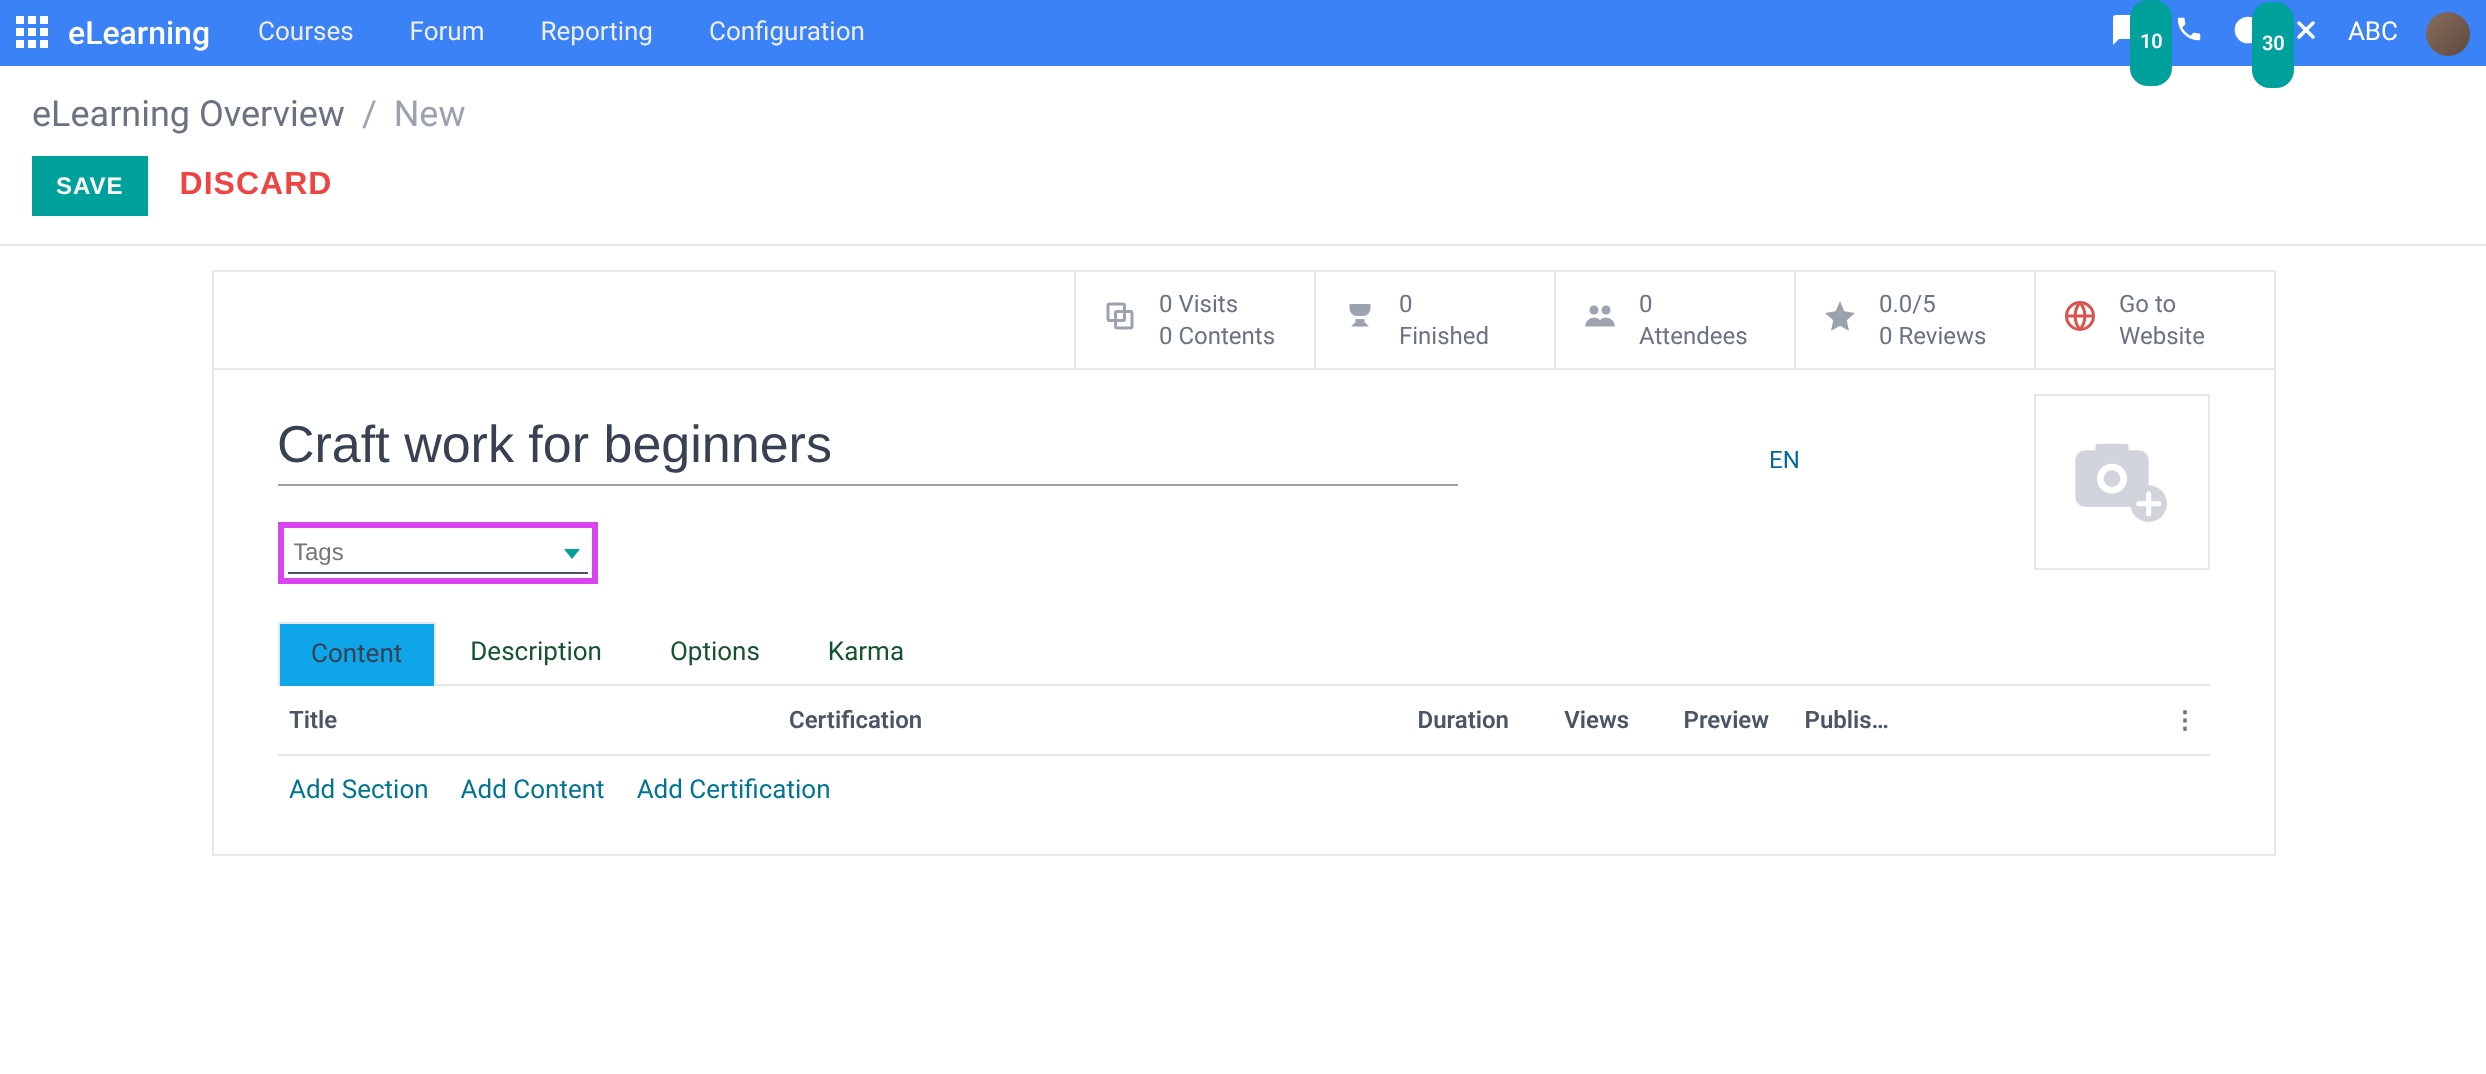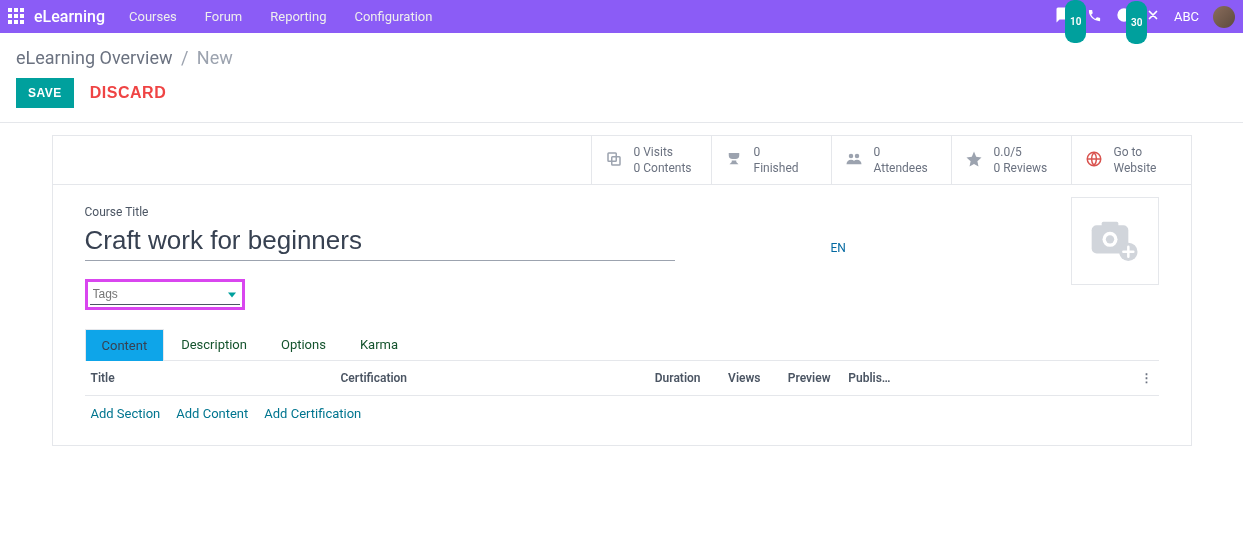--- a/index.html
+++ b/index.html
@@ -1,36 +1,36 @@
 <!DOCTYPE html>
 <html><head>
 <meta charset="utf-8">
 <style>
 * { box-sizing: border-box; margin: 0; padding: 0; }
 body { font-family: -apple-system, BlinkMacSystemFont, "Segoe UI", Roboto, sans-serif; font-size: 13px; color: #4c4c4c; background: #fff; width: 1243px; }
-.topnav { background: #8b5cf6; height: 33px; display: flex; align-items: center; padding: 0 8px; color: #fff; text-align: center; }
+.topnav { background: #3b82f6; height: 33px; display: flex; align-items: center; padding: 0 8px; color: #fff; text-align: center; }
 .apps-icon { width: 18px; height: 18px; margin-right: 8px; display: grid; grid-template-columns: repeat(3, 4px); grid-template-rows: repeat(3, 4px); gap: 2px; cursor: pointer; }
 .apps-icon span { background: #fff; width: 4px; height: 4px; }
 .brand { font-size: 16px; font-weight: 500; margin-right: 24px; color: #fff; }
 .nav-item { font-size: 13px; color: #eee; margin-right: 28px; cursor: pointer; }
 .nav-spacer { flex: 1; }
 .nav-right { display: flex; align-items: center; gap: 14px; }
 .nav-icon { color: #fff; cursor: pointer; position: relative; }
 .badge { background: #00A09D; color: #fff; font-size: 10px; font-weight: 600; border-radius: 9px; padding: 16px 5px; position: absolute; top: -6px; left: 10px; }
 .avatar { width: 22px; height: 22px; border-radius: 50%; background: linear-gradient(135deg, #8a6d5c, #5c4a3d); cursor: pointer; }
 .breadcrumb-bar { padding: 14px 16px 10px; }
 .breadcrumb { font-size: 18px; color: #374151; }
 .breadcrumb .link { color: #6b7280; cursor: pointer; }
 .breadcrumb .sep { color: #9ca3af; margin: 0 4px; }
 .breadcrumb .current { color: #9ca3af; }
 .action-bar { padding: 0 16px 14px; display: flex; gap: 12px; }
 .btn-save { background: #00A09D; color: #fff; border: none; padding: 6px 12px; font-size: 12px; font-weight: 600; letter-spacing: .5px; cursor: pointer; }
 .btn-discard { background: none; border: none; color: #ef4444; font-size: 16px; font-weight: 600; letter-spacing: .5px; cursor: pointer; padding: 6px 4px; }
 .divider { border-top: 1px solid #e5e7eb; }
-.form-sheet { margin: 12px auto 0; width: 1140px; border: 1px solid #e5e7eb; background: #fff; }
+.form-sheet { margin: 12px auto 0; width: 1032px; border: 1px solid #e5e7eb; background: #fff; }
 .stat-buttons { display: flex; justify-content: flex-end; border-bottom: 1px solid #e5e7eb; }
 .stat-btn { border-left: 1px solid #e5e7eb; padding: 8px 12px; display: flex; align-items: center; gap: 10px; cursor: pointer; min-width: 120px; }
 .stat-icon { color: #9ca3af; width: 20px; text-align: center; }
 .stat-text { font-size: 12px; color: #6b7280; line-height: 1.35; }
 .sheet-body { padding: 20px 32px 0; position: relative; }
 .field-label { font-size: 12px; color: #4b5563; margin-bottom: 4px; }
 .title-row { display: flex; align-items: flex-end; gap: 16px; }
 .title-input { font-size: 26px; font-weight: 400; color: #374151; border: none; border-bottom: 1px solid #9ca3af; padding: 2px 0 4px; width: 590px; outline: none; }
 .lang-btn { color: #0369a1; font-size: 12px; font-weight: 400; cursor: pointer; margin-bottom: 6px; margin-left: 140px; }
 .img-placeholder { position: absolute; top: 12px; right: 32px; width: 88px; height: 88px; border: 1px solid #e5e7eb; display: flex; align-items: center; justify-content: center; cursor: pointer; }
@@ -176,21 +176,20 @@
           </svg>
       </div>
       <div class="stat-text">
         <div>Go to</div>
         <div>Website</div>
       </div>
     </div>
   </div>
 
   <div class="sheet-body">
-    <div class="field-label">Course Title</div>
     <div class="title-row">
       <input class="title-input" value="Craft work for beginners" style="">
       <span class="lang-btn">EN</span>
     </div>
 
     <div class="img-placeholder">
       <svg width="50" height="44" viewBox="0 0 60 50" fill="#d1d5db">
         <rect x="2" y="6" width="44" height="34" rx="6"></rect>
         <circle cx="24" cy="23" r="9" fill="#fff"></circle>
         <circle cx="24" cy="23" r="5" fill="#d1d5db"></circle>

